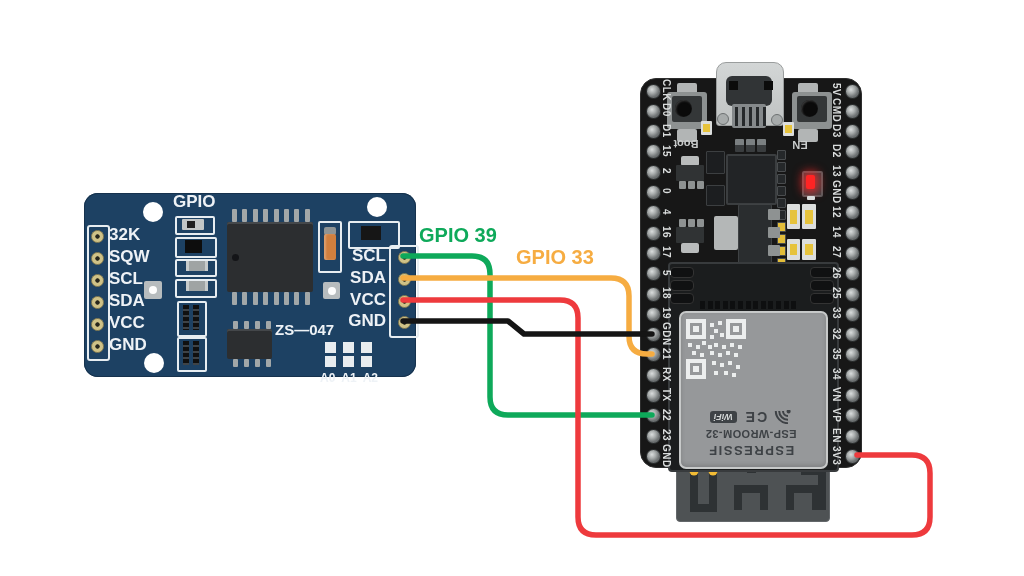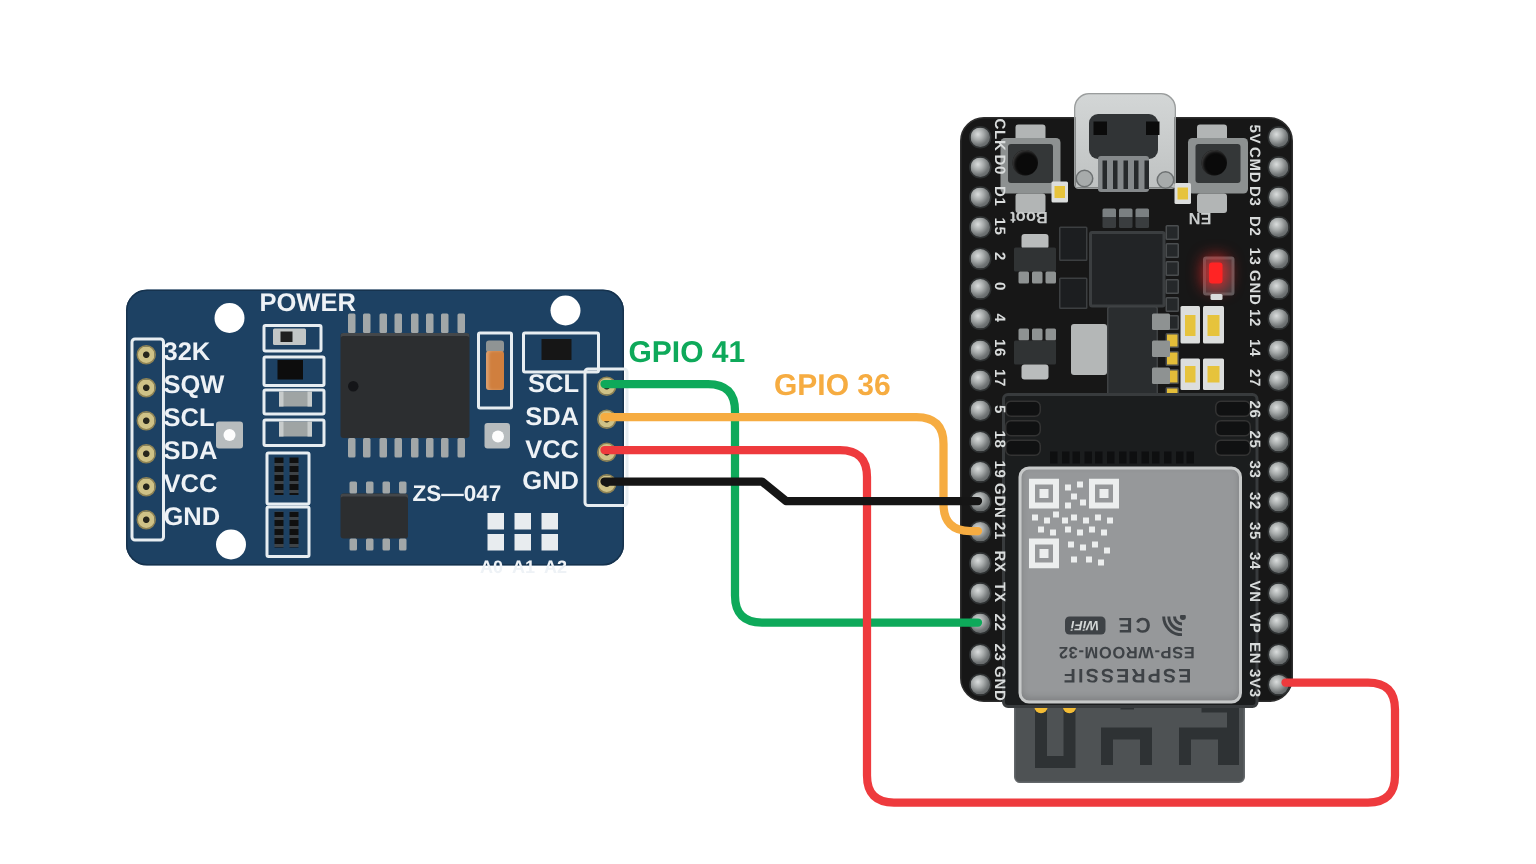--- a/index.html
+++ b/index.html
@@ -84,21 +84,21 @@
 
 <div class="stage" style="background: rgb(255, 255, 255);">
 
   <div class="rtc">
     <div class="rtc-bg" style="background: rgb(29, 65, 99);"></div>
 
     <div class="hole" style="left:59px;top:9px;"></div>
     <div class="hole" style="left:283px;top:4px;"></div>
     <div class="hole" style="left:60px;top:160px;"></div>
 
-    <div class="rlab" style="left:89px;top:-2px;">POWER</div>
+    <div class="rlab" style="left:89px;top:-2px;">GPIO</div>
 
     <div class="silk" style="left:91px;top:23px;width:36px;height:15px;"></div>
     <div class="abs" style="left:98px;top:26px;width:22px;height:11px;background:#c2c6c6;border-radius:1px;"></div>
     <div class="abs" style="left:103px;top:28px;width:8px;height:7px;background:#1f1f1f;"></div>
 
     <div class="silk" style="left:91px;top:44px;width:38px;height:17px;"></div>
     <div class="abs" style="left:101px;top:47px;width:17px;height:13px;background:#0d0d0d;"></div>
 
     <div class="silk" style="left:91px;top:66px;width:38px;height:14px;"></div>
     <div class="abs" style="left:102px;top:68px;width:16px;height:10px;background:#9fa4a4;border-left:3px solid #c7cbcb;border-right:3px solid #c7cbcb;"></div>
@@ -452,15 +452,15 @@
     </div>
   </div>
 
   <svg class="wires" width="1024" height="576">
     <path d="M 403 256 H 472 Q 490 256 490 274 V 397 Q 490 415 508 415 H 652" fill="none" stroke-width="5.5" stroke-linecap="round" stroke-linejoin="round" stroke="#0ea95a"></path>
     <path d="M 403 278 H 611 Q 629 278 629 296 V 336 Q 629 354 647 354 H 652" fill="none" stroke-width="5.5" stroke-linecap="round" stroke-linejoin="round" stroke="#f6ac41"></path>
     <path d="M 403 300 H 560 Q 578 300 578 318 V 517 Q 578 535 596 535 H 912 Q 930 535 930 517 V 473 Q 930 455 912 455 H 857" fill="none" stroke-width="5.5" stroke-linecap="round" stroke-linejoin="round" stroke="#ee3a3d"></path>
     <path d="M 403 321 H 508 L 524 334 H 652" fill="none" stroke-width="5.5" stroke-linecap="round" stroke-linejoin="round" stroke="#151515"></path>
   </svg>
 
-  <div class="gpio-lab" style="left: 419px; top: 224px; color: rgb(14, 169, 90);">GPIO 41</div>
-  <div class="gpio-lab" style="left: 516px; top: 246px; color: rgb(246, 172, 65);">GPIO 36</div>
+  <div class="gpio-lab" style="left: 419px; top: 224px; color: rgb(14, 169, 90);">GPIO 39</div>
+  <div class="gpio-lab" style="left: 516px; top: 246px; color: rgb(246, 172, 65);">GPIO 33</div>
 </div>
 
 </body></html>

